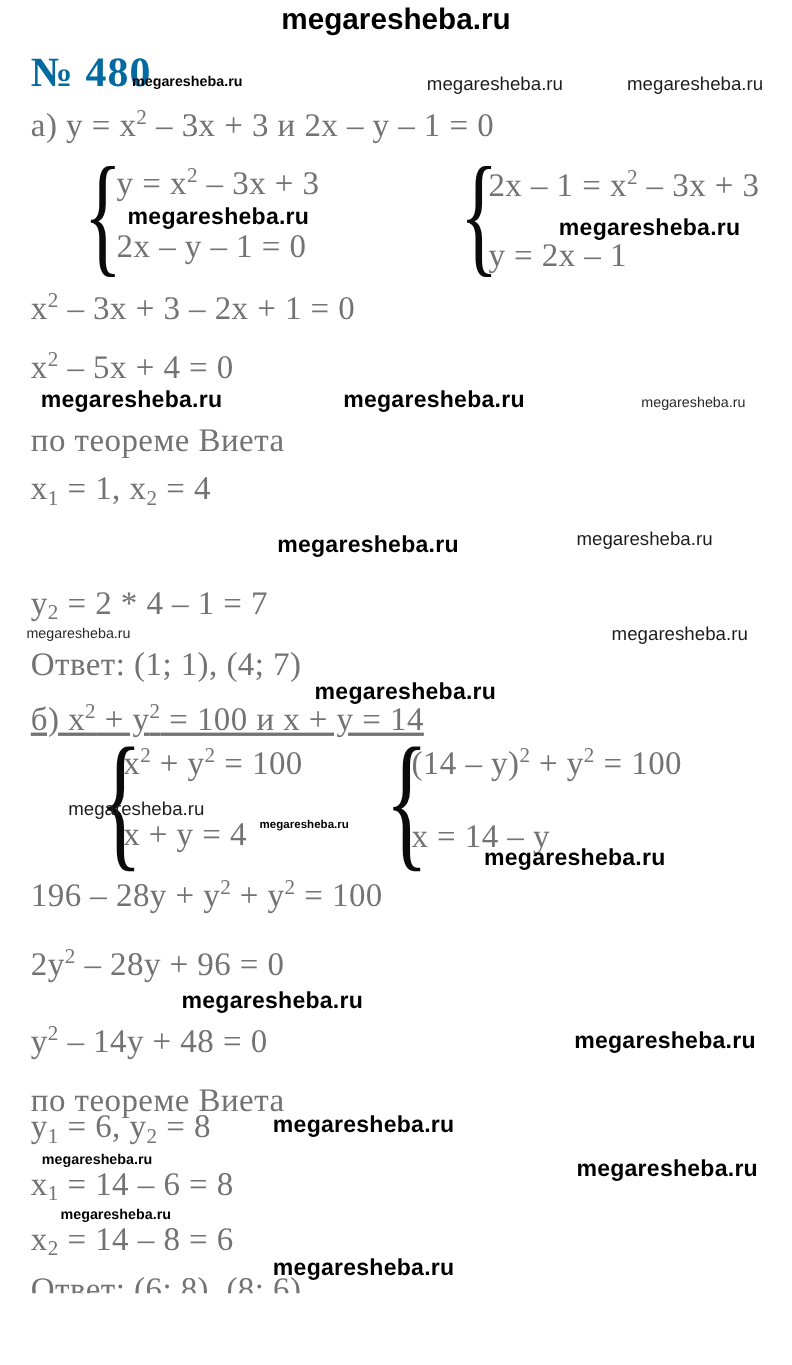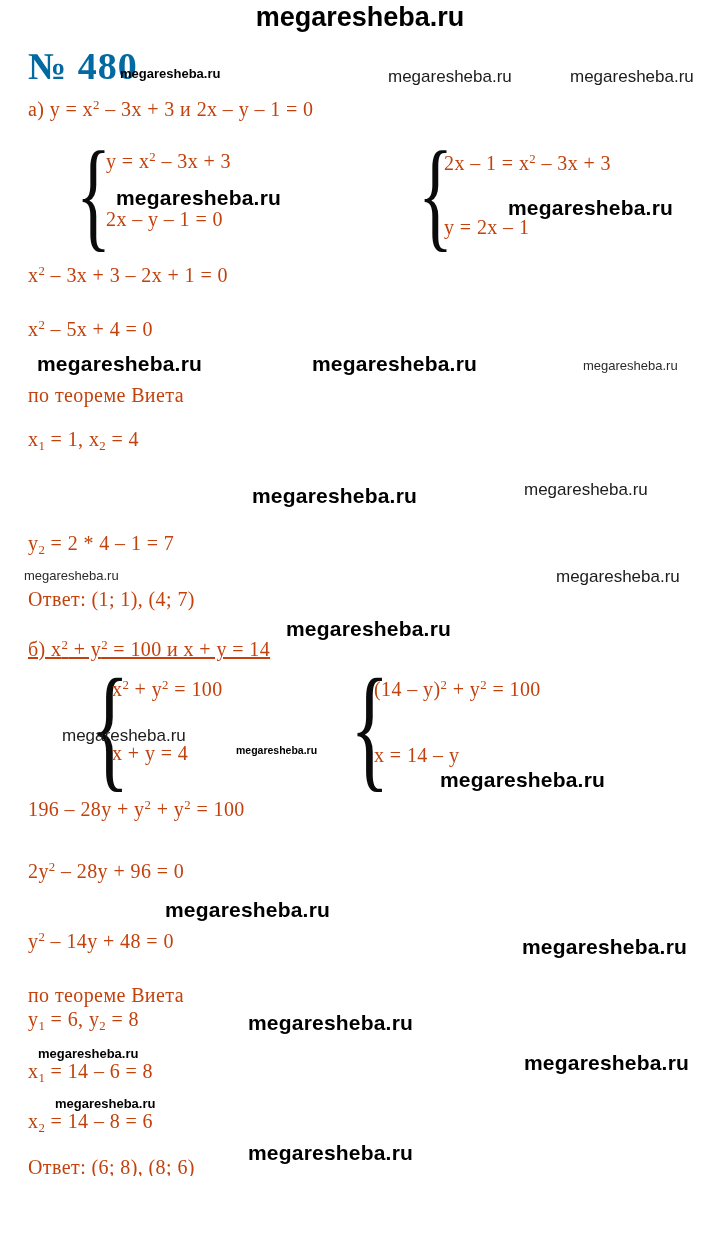--- a/index.html
+++ b/index.html
@@ -1,22 +1,22 @@
 <!DOCTYPE html>
 <html><head>
 <meta charset="utf-8">
 <style>
   html,body { margin:0; padding:0; background:#ffffff; }
   .page {
     position:relative; width:720px; height:1176px; background:#ffffff;
     color:#000; font-family:"Liberation Serif", serif; overflow:hidden;
   }
   .eq {
-    position:absolute; font-size:20px; line-height:1.1; white-space:nowrap;
-    color:#c2410c; letter-spacing:0.4px;
+    position:absolute; font-size:30px; line-height:1.1; white-space:nowrap;
+    color:#737373; letter-spacing:0.4px;
   }
   .eq sup { font-size:64%; vertical-align:baseline; position:relative; top:-0.55em; }
   .eq sub { font-size:64%; vertical-align:baseline; position:relative; top:0.28em; }
   .wm { position:absolute; font-family:"Liberation Sans", sans-serif; white-space:nowrap; color:#000; }
   .wm-b21 { font-weight:700; font-size:21px; letter-spacing:0.2px; }
   .wm-b13 { font-weight:700; font-size:13px; }
   .wm-b10 { font-weight:700; font-size:10.5px; }
   .wm-r17 { font-weight:400; font-size:17px; color:#1c1c1c; }
   .wm-r13 { font-weight:400; font-size:13px; color:#2a2a2a; }
   .hdr {

